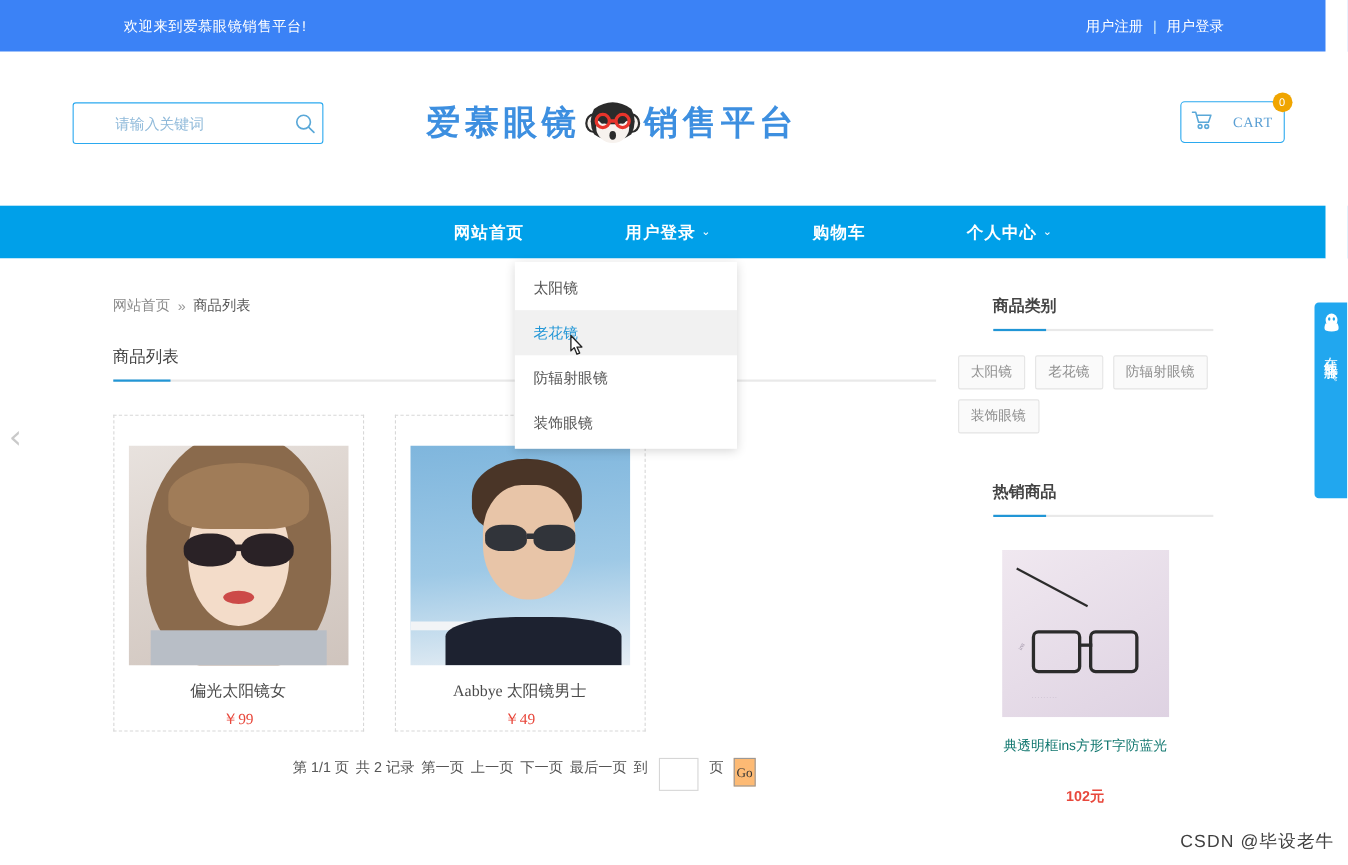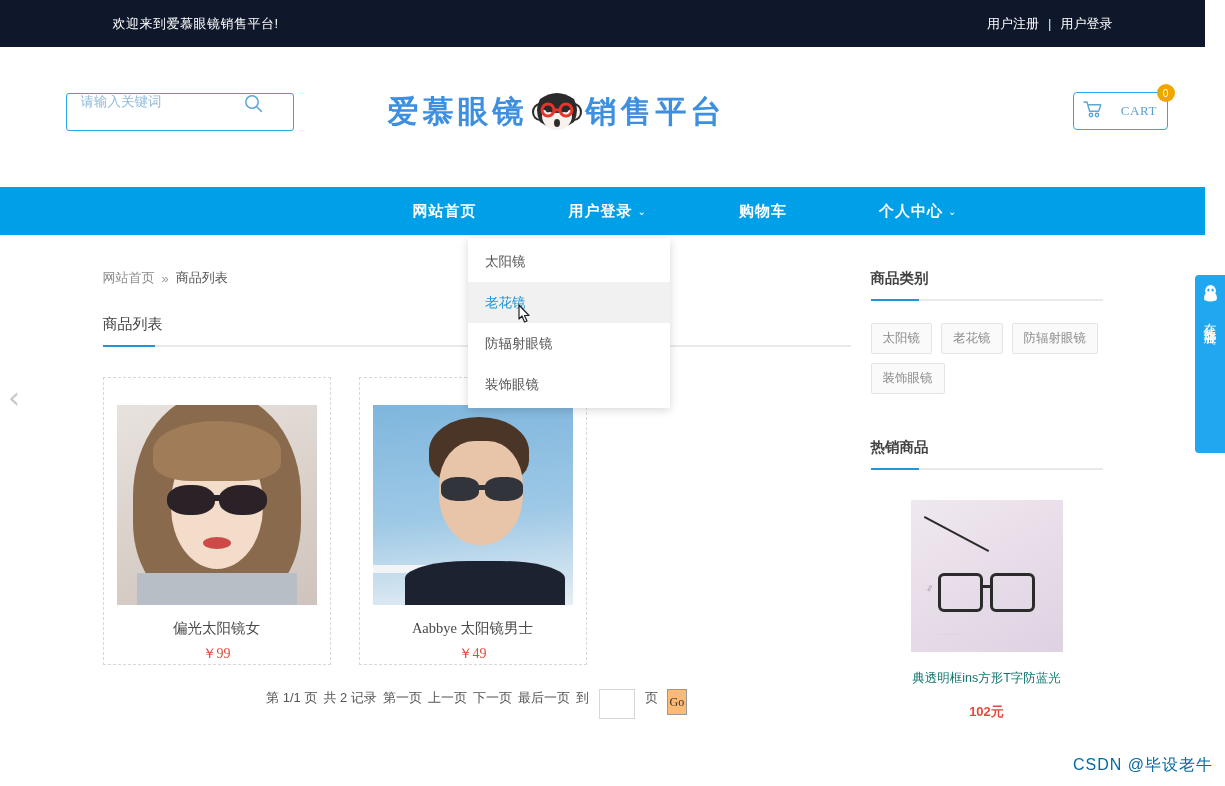--- a/index.html
+++ b/index.html
@@ -6,42 +6,42 @@
   html, body {
     width: 1225px; height: 786px;
     font-family: "Liberation Sans", "DejaVu Sans", sans-serif;
     background: #ffffff; overflow: hidden;
   }
   #page { position: relative; width: 1225px; height: 786px; background: #fff; overflow: hidden; }
 
   
   .topbar {
     position: absolute; left: 0; top: 0; width: 1225px; height: 47px;
-    background: #0f172a; color: #fff;
+    background: #3b82f6; color: #fff;
   }
   .topbar-inner {
     position: relative; width: 1000px; margin: 0 auto; height: 47px;
     display: flex; align-items: center; justify-content: space-between;
   }
   .welcome-text { font-size: 13px; color: #fff; letter-spacing: .5px; }
   .user-links { font-size: 13px; color: #fff; display: flex; align-items: center; gap: 9px; }
   .user-links a { color: #fff; text-decoration: none; }
   .sep { color: #cdeefc; font-weight: 300; }
 
   
   .header {
     position: absolute; left: 0; top: 47px; width: 1225px; height: 140px;
     background: #fff;
   }
   .header-inner { position: relative; width: 1110px; margin: 0 auto; height: 140px; }
 
   .search-box {
     position: absolute; left: 8px; top: 46px; width: 228px; height: 38px;
     border: 1px solid #2ba9ef; border-radius: 3px; background: #fff;
-    display: flex; align-items: flex-start;
+    display: flex; align-items: center; padding-left: 24px;
   }
   .search-input {
     border: 0; outline: 0; background: transparent;
     font-size: 13.5px; color: #8fb8d8; padding-left: 14px; width: 172px;
     font-family: "Liberation Sans", sans-serif;
   }
   .search-input::placeholder { color: #90bada; }
   .search-icon { width: 30px; display: flex; align-items: center; justify-content: center; cursor: pointer; }
 
   .logo-wrap {
@@ -130,53 +130,53 @@
   .pager a { color: #555; text-decoration: none; cursor: pointer; }
   .pager-input { width: 36px; height: 30px; border: 1px solid #d6d6d6; background: #fff; margin: 0 4px; }
   .pager-go {
     width: 20px; height: 26px; border: 1px solid #999; background: #fdba74;
     font-size: 12px; color: #333; display: flex; align-items: center; justify-content: center; cursor: pointer;
     font-family: "Liberation Serif", serif; margin-left: 3px;
   }
 
   
   .sidebar { position: absolute; right: 0px; top: 34px; width: 232px; }
-  .side-head { position: relative; padding-bottom: 11px; border-bottom: 2px solid #e9e9e9; }
+  .side-head { position: relative; padding-bottom: 11px; border-bottom: 2px solid #e9e9e9; margin-left: 32px; }
   .side-head .title { font-size: 14.5px; color: #444; font-weight: 700; }
   .side-head::after { content: ""; position: absolute; left: 0; bottom: -2px; width: 48px; height: 2px; background: #2196d6; }
   .tag-list { margin-top: 22px; display: flex; flex-wrap: wrap; gap: 9px; }
   .tag {
     border: 1px solid #e4e4e4; background: #fafafa; color: #8d8d8d;
     font-size: 12.5px; padding: 6px 11px; border-radius: 2px; cursor: pointer;
   }
   .hot-block { margin-top: 44px; }
   .hot-item { margin-top: 30px; display: flex; flex-direction: column; align-items: center; cursor: pointer; }
   .hot-thumb { width: 152px; height: 152px; overflow: hidden; position: relative; }
   .hot-name { margin-top: 18px; font-size: 12.5px; color: #0f766e; }
-  .hot-price { margin-top: 16px; font-size: 13px; color: #e8483c; font-weight: 700; }
+  .hot-price { margin-top: 28px; font-size: 13px; color: #e8483c; font-weight: 700; }
 
   
   .service {
     position: absolute; right: 0px; top: 275px; width: 30px; height: 178px;
     background: #21a7ef; border-radius: 4px 0 0 4px;
     display: flex; flex-direction: column; align-items: center; padding-top: 9px; cursor: pointer; z-index: 30;
   }
   .service-text {
     margin-top: 7px; color: #fff; font-size: 13px; writing-mode: vertical-rl;
     letter-spacing: 3px; line-height: 1;
   }
   .service-chevron { color: #fff; font-size: 12px; margin-top: 7px; }
 
   
   .left-arrow {
     position: absolute; left: 8px; top: 380px; font-size: 30px; color: #c9c9c9;
     cursor: pointer; z-index: 20; font-family: "DejaVu Sans", sans-serif;
   }
   .watermark {
-    position: absolute; right: 12px; bottom: 10px; font-size: 16px; color: #0369a1;
+    position: absolute; right: 12px; bottom: 10px; font-size: 16px; color: #404040;
     letter-spacing: 1px; z-index: 25;
   }
   .scroll-gutter { position: absolute; right: 0; top: 0; width: 20px; height: 786px; background: #fff; }
   .cursor {
     position: absolute; left: 514px; top: 303px; z-index: 60; pointer-events: none;
   }
 
   
   .ph { width: 100%; height: 100%; position: relative; overflow: hidden; }
   .ph-girl { background: linear-gradient(160deg,#e8e2de 0%,#dcd3cd 45%,#cfc4bd 100%); }

